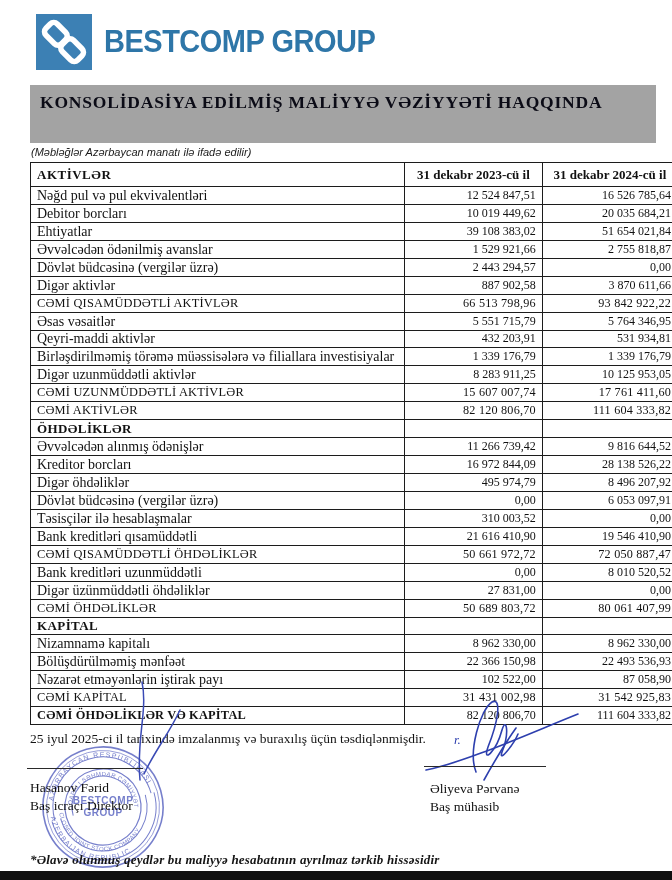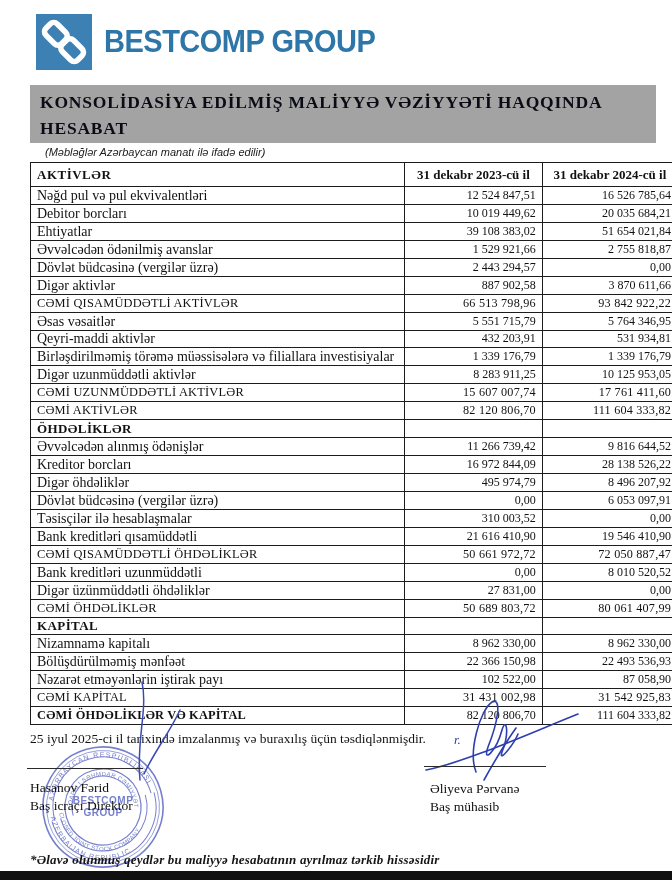--- a/index.html
+++ b/index.html
@@ -15,21 +15,21 @@
     transform:scaleY(1.05);transform-origin:left top;white-space:nowrap;
   }
   
   .banner{
     position:absolute;left:30px;top:85px;width:616px;height:50px;background:#a3a3a3;
     padding:4px 0 4px 10px;color:#0b0b16;font-weight:bold;font-size:17.5px;
     letter-spacing:0.8px;line-height:26px;
   }
   .subtitle{
     position:absolute;left:31px;top:146px;font-family:"Liberation Sans",sans-serif;
-    font-style:italic;font-size:11px;color:#1a1a1a;margin-left:14px;
+    font-style:italic;font-size:11px;color:#1a1a1a;
   }
   
   table.bs{
     position:absolute;left:30px;top:162px;width:648px;border-collapse:collapse;
     table-layout:fixed;font-size:12px;
   }
   table.bs th,table.bs td{
     border:1px solid #1c1c1c;padding:0 6px;overflow:hidden;white-space:nowrap;
     height:16.95px;line-height:15px;vertical-align:middle;
   }
@@ -69,21 +69,20 @@
     <g transform="rotate(-45 28 28)" fill="none" stroke="#ffffff" stroke-width="5.5">
       <rect x="20" y="5.5" width="16" height="22" rx="5"></rect>
       <rect x="20" y="28.5" width="16" height="22" rx="5"></rect>
     </g>
   </svg>
 </div>
 <div class="logo-text">BESTCOMP GROUP</div>
 
 <div class="banner">
   <div>KONSOLİDASİYA EDİLMİŞ MALİYYƏ VƏZİYYƏTİ HAQQINDA</div>
-  <div>HESABAT</div>
 </div>
 
 <div class="subtitle">(Məbləğlər Azərbaycan manatı ilə ifadə edilir)</div>
 
 <table class="bs">
   <colgroup>
       <col class="c1">
       <col class="c2">
       <col class="c3">
     </colgroup>

